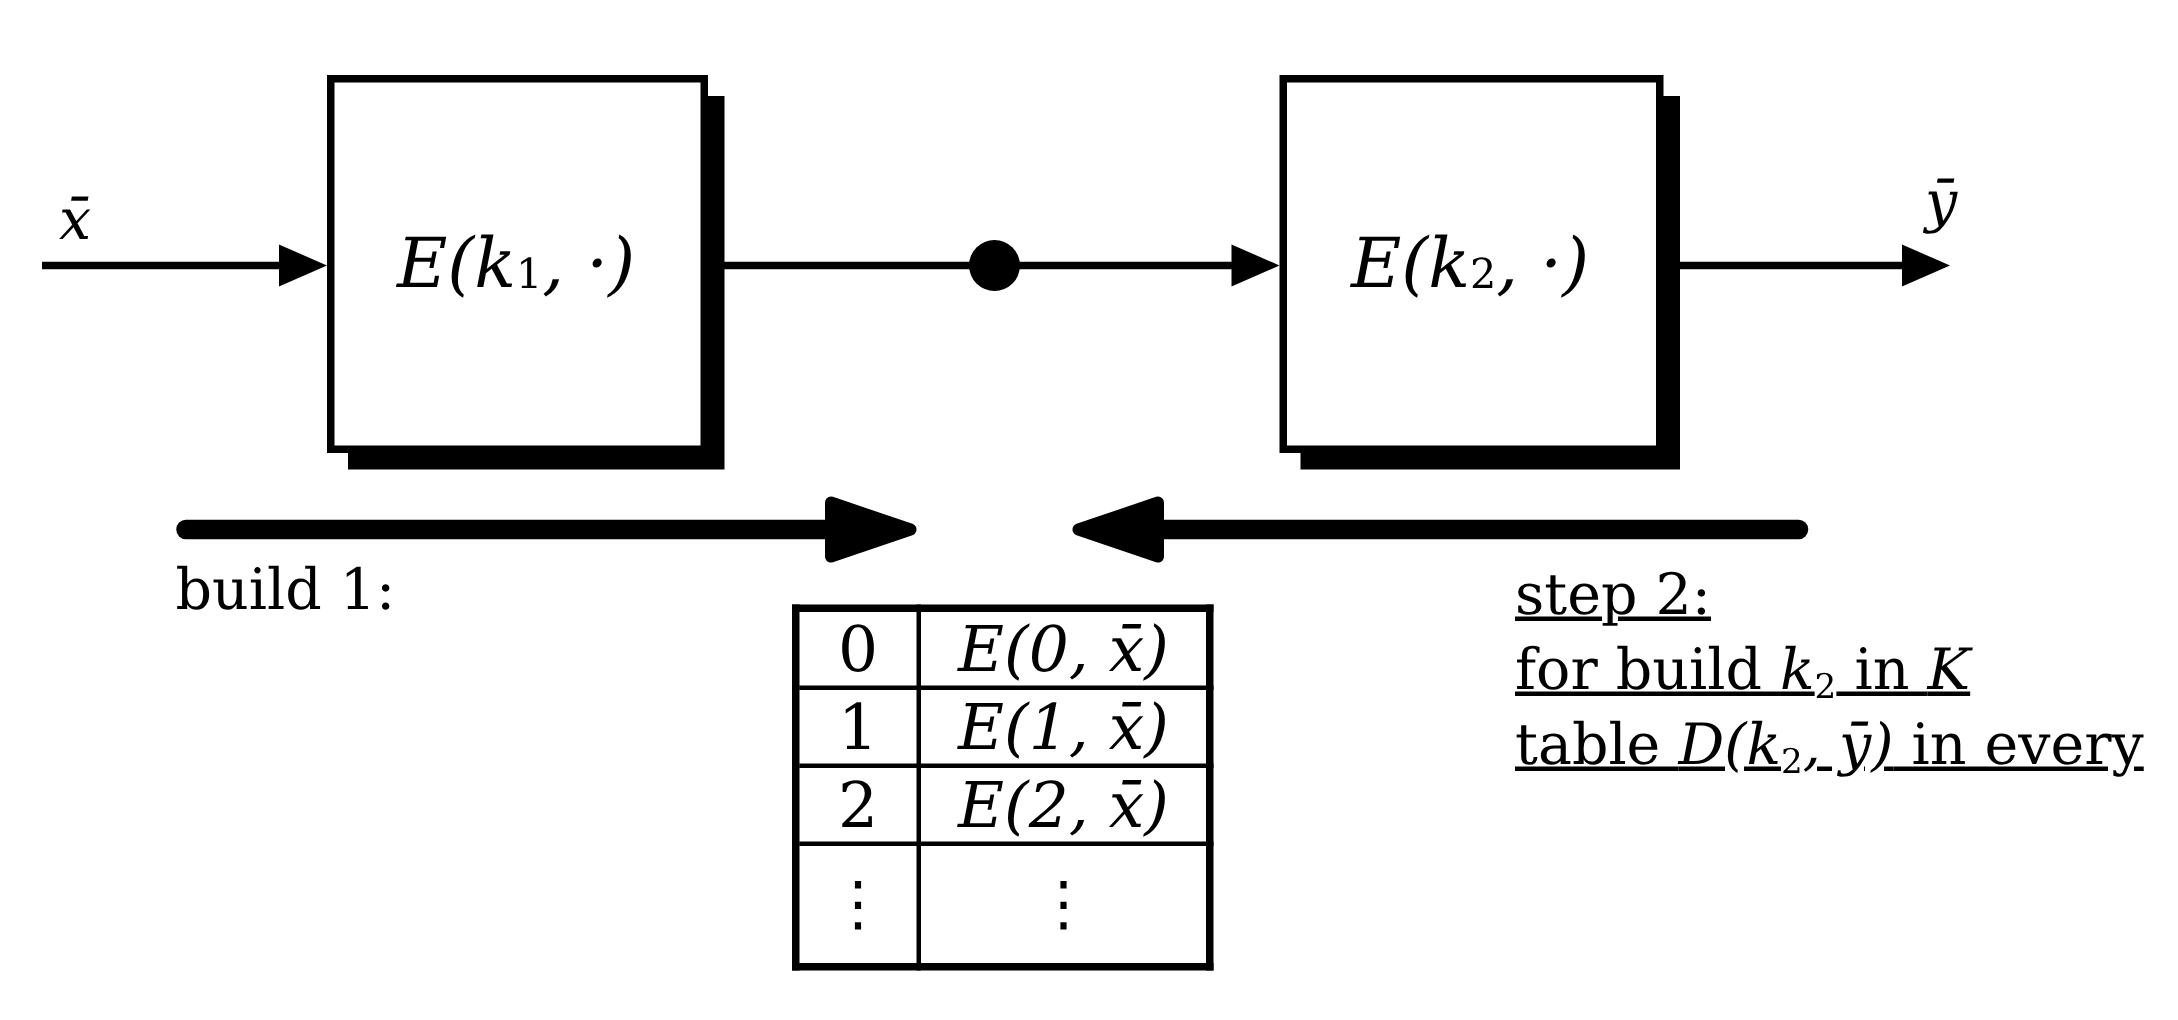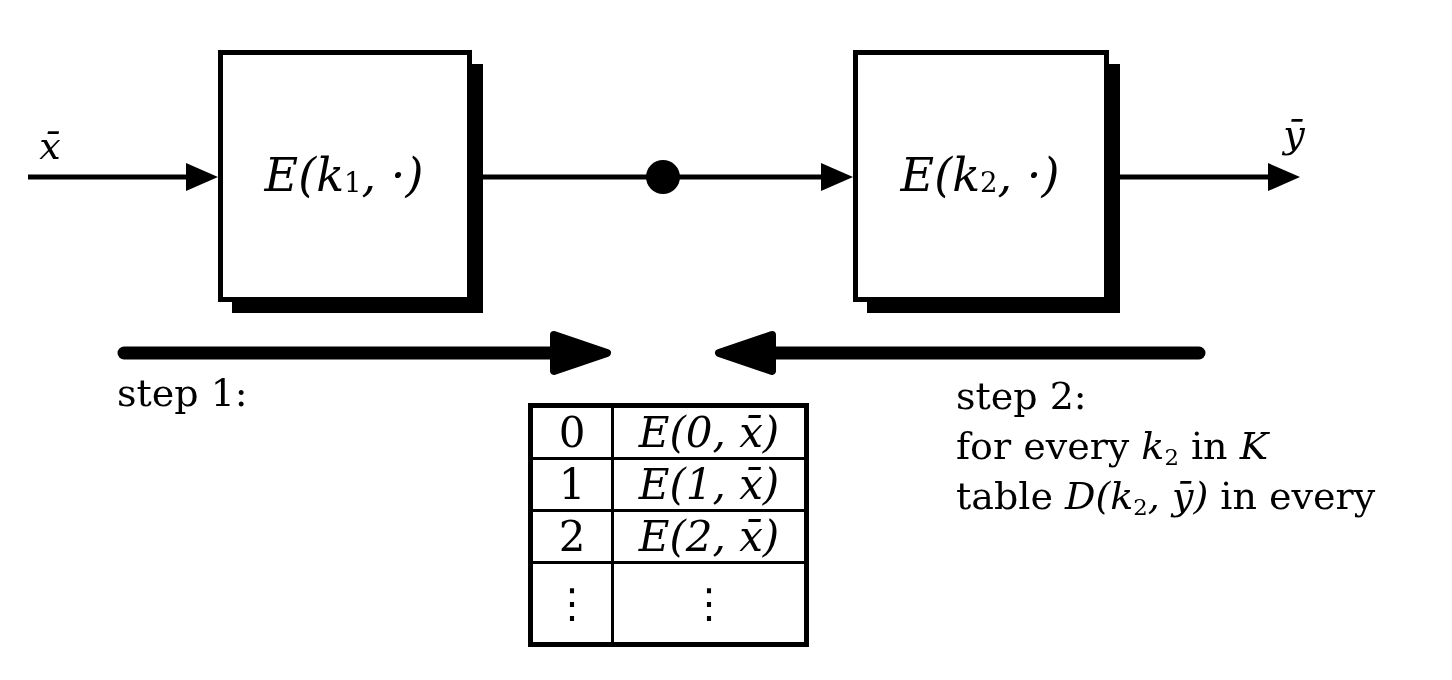--- a/index.html
+++ b/index.html
@@ -45,21 +45,21 @@
     bottom: -0.28em;
   }
 
   .step {
     position: absolute;
     font-size: 38px;
     line-height: 50px;
     white-space: nowrap;
   }
   .step1 { left: 117px; top: 368px; }
-  .step2 { left: 956px; top: 371px; }
+  .step2 { left: 1010px; top: 371px; text-decoration: underline; }
 
   .math  { font-style: italic; }
   .roman { font-style: normal; }
 
   table.lookup {
     position: absolute;
     left: 528px;
     top: 403px;
     border-collapse: collapse;
     background: #ffffff;
@@ -116,27 +116,27 @@
       <sub class="msub">1</sub>
       <span>, ·)</span>
   </div>
   <div class="box-label box2-label">
     <span>E(k</span>
       <sub class="msub">2</sub>
       <span>, ·)</span>
   </div>
 
   <div class="step step1">
-    <div class="line roman">step 1:</div>
+    <div class="line roman">build 1:</div>
   </div>
 
   <div class="step step2">
     <div class="line roman">step 2:</div>
     <div class="line">
-      <span class="roman">for every </span><span class="math">k</span><sub class="msub">2</sub><span class="roman"> in </span><span class="math">K</span>
+      <span class="roman">for build </span><span class="math">k</span><sub class="msub">2</sub><span class="roman"> in </span><span class="math">K</span>
     </div>
     <div class="line">
       <span class="roman">table </span><span class="math">D(k</span><sub class="msub">2</sub><span class="math">, ȳ)</span><span class="roman"> in every</span>
     </div>
   </div>
 
   <table class="lookup">
     <tbody>
       <tr class="r">
         <td class="kcol">0</td>

